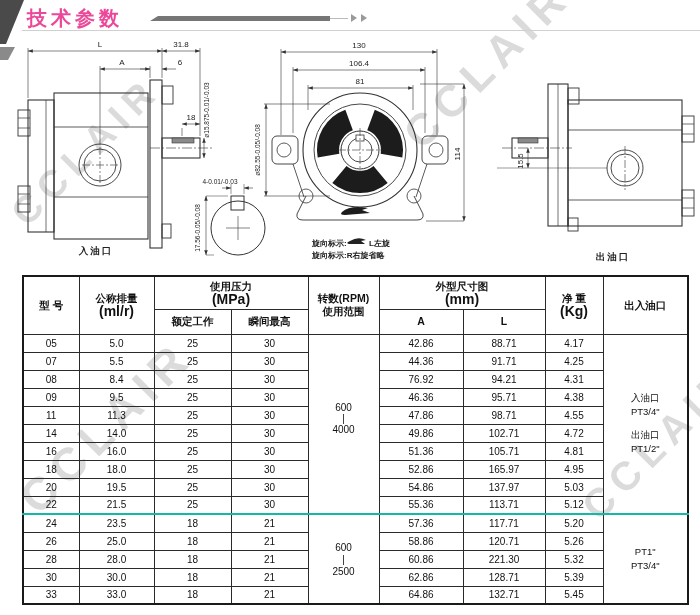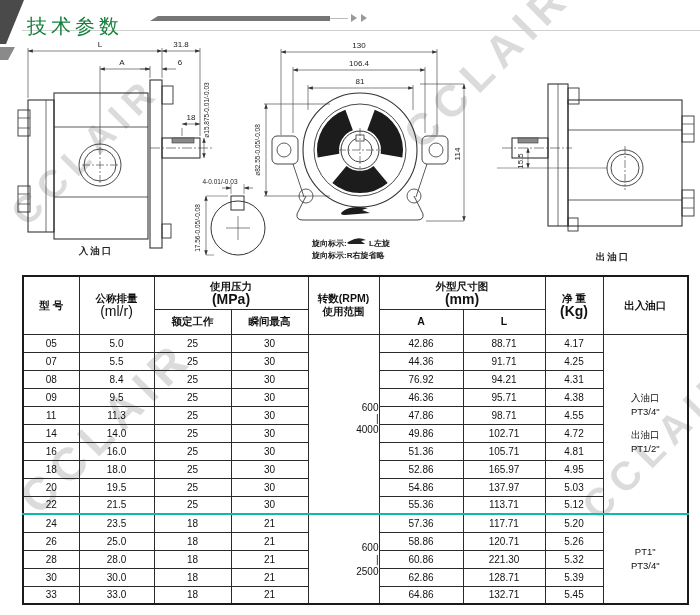--- a/index.html
+++ b/index.html
@@ -5,22 +5,22 @@
   html,body{margin:0;padding:0;}
   body{
     width:700px;height:615px;position:relative;overflow:hidden;
     background:#ffffff;font-family:"Liberation Sans",sans-serif;color:#111;
   }
   
   .corner-dark{position:absolute;left:0;top:0;width:24px;height:44px;background:#4a4a4a;
     clip-path:polygon(0 0,24px 0,6px 44px,0 44px);z-index:2;}
   .corner-gray{position:absolute;left:0;top:47px;width:15px;height:13px;background:#8a8a8a;
     clip-path:polygon(0 0,15px 0,8px 13px,0 13px);z-index:2;}
-  .page-title{position:absolute;left:27px;top:13px;font-size:20px;font-weight:normal;
-    color:#15803d;letter-spacing:4px;z-index:2;}
+  .page-title{position:absolute;left:27px;top:5px;font-size:20px;font-weight:bold;
+    color:#ec4899;letter-spacing:4px;z-index:2;}
   .title-underline{position:absolute;left:22px;top:30px;width:678px;height:1px;background:#d0d0d0;z-index:1;}
   .title-bar{position:absolute;left:150px;top:16px;width:180px;height:5px;background:#767676;
     clip-path:polygon(8px 0,100% 0,100% 100%,0 100%);z-index:2;}
   .title-thinline{position:absolute;left:330px;top:18px;width:18px;height:1px;background:#bbbbbb;z-index:2;}
   .tri{position:absolute;top:14px;width:0;height:0;border-top:4px solid transparent;
     border-bottom:4px solid transparent;border-left:6px solid #9a9a9a;z-index:2;}
   .tri1{left:351px;} .tri2{left:361px;}
   
   .wm{position:absolute;font-weight:bold;color:#dbdbdb;letter-spacing:8px;
     transform:rotate(-45deg);z-index:0;white-space:nowrap;}
@@ -34,21 +34,21 @@
   table.spec{position:absolute;left:22px;top:275px;width:665px;z-index:1;
     border-collapse:collapse;table-layout:fixed;background:transparent;}
   table.spec th,table.spec td{border:1px solid #2a2a2a;text-align:center;vertical-align:middle;
     padding:0;font-size:10px;}
   table.spec{border:2px solid #1a1a1a;}
   table.spec thead th{font-weight:bold;font-size:10.5px;line-height:13px;}
   thead tr.h1{height:33px;} thead tr.h2{height:25px;}
   tbody tr{height:18px;}
   tr.group-sep td{border-top:2px solid #14b8a6;}
   .unit{font-weight:bold;font-size:14px;}
-  .rpm-stack{display:flex;flex-direction:column;align-items:flex-end;height:100%;box-sizing:border-box;}
+  .rpm-stack{display:flex;flex-direction:column;align-items:center;height:100%;box-sizing:border-box;}
   .rpm-spread{justify-content:space-between;padding:14px 0 24px;}
   .rpm-center{justify-content:center;gap:1px;}
   .rpm-stack span{line-height:11px;font-size:10px;}
   .ports-stack span{display:block;line-height:14px;font-size:9.5px;}
   .ports-stack span.gap{margin-top:9px;}
 </style>
 </head>
 <body>
 
 <div class="wm wm1">CCLAIR</div>
@@ -248,21 +248,21 @@
       <col style="width:84px">
     <col style="width:82px">
       <col style="width:58px">
       <col style="width:85px">
   </colgroup>
   <thead>
     <tr class="h1">
       <th rowspan="2">型 号</th>
       <th rowspan="2">
         <div>公称排量</div>
-        <div class="unit" style="font-weight:normal">(ml/r)</div>
+        <div class="unit" style="font-weight:bold">(ml/r)</div>
       </th>
       <th colspan="2">
         <div>使用压力</div>
         <div class="unit">(MPa)</div>
       </th>
       <th rowspan="2">
         <div>转数(RPM)</div>
         <div>使用范围</div>
       </th>
       <th colspan="2">

